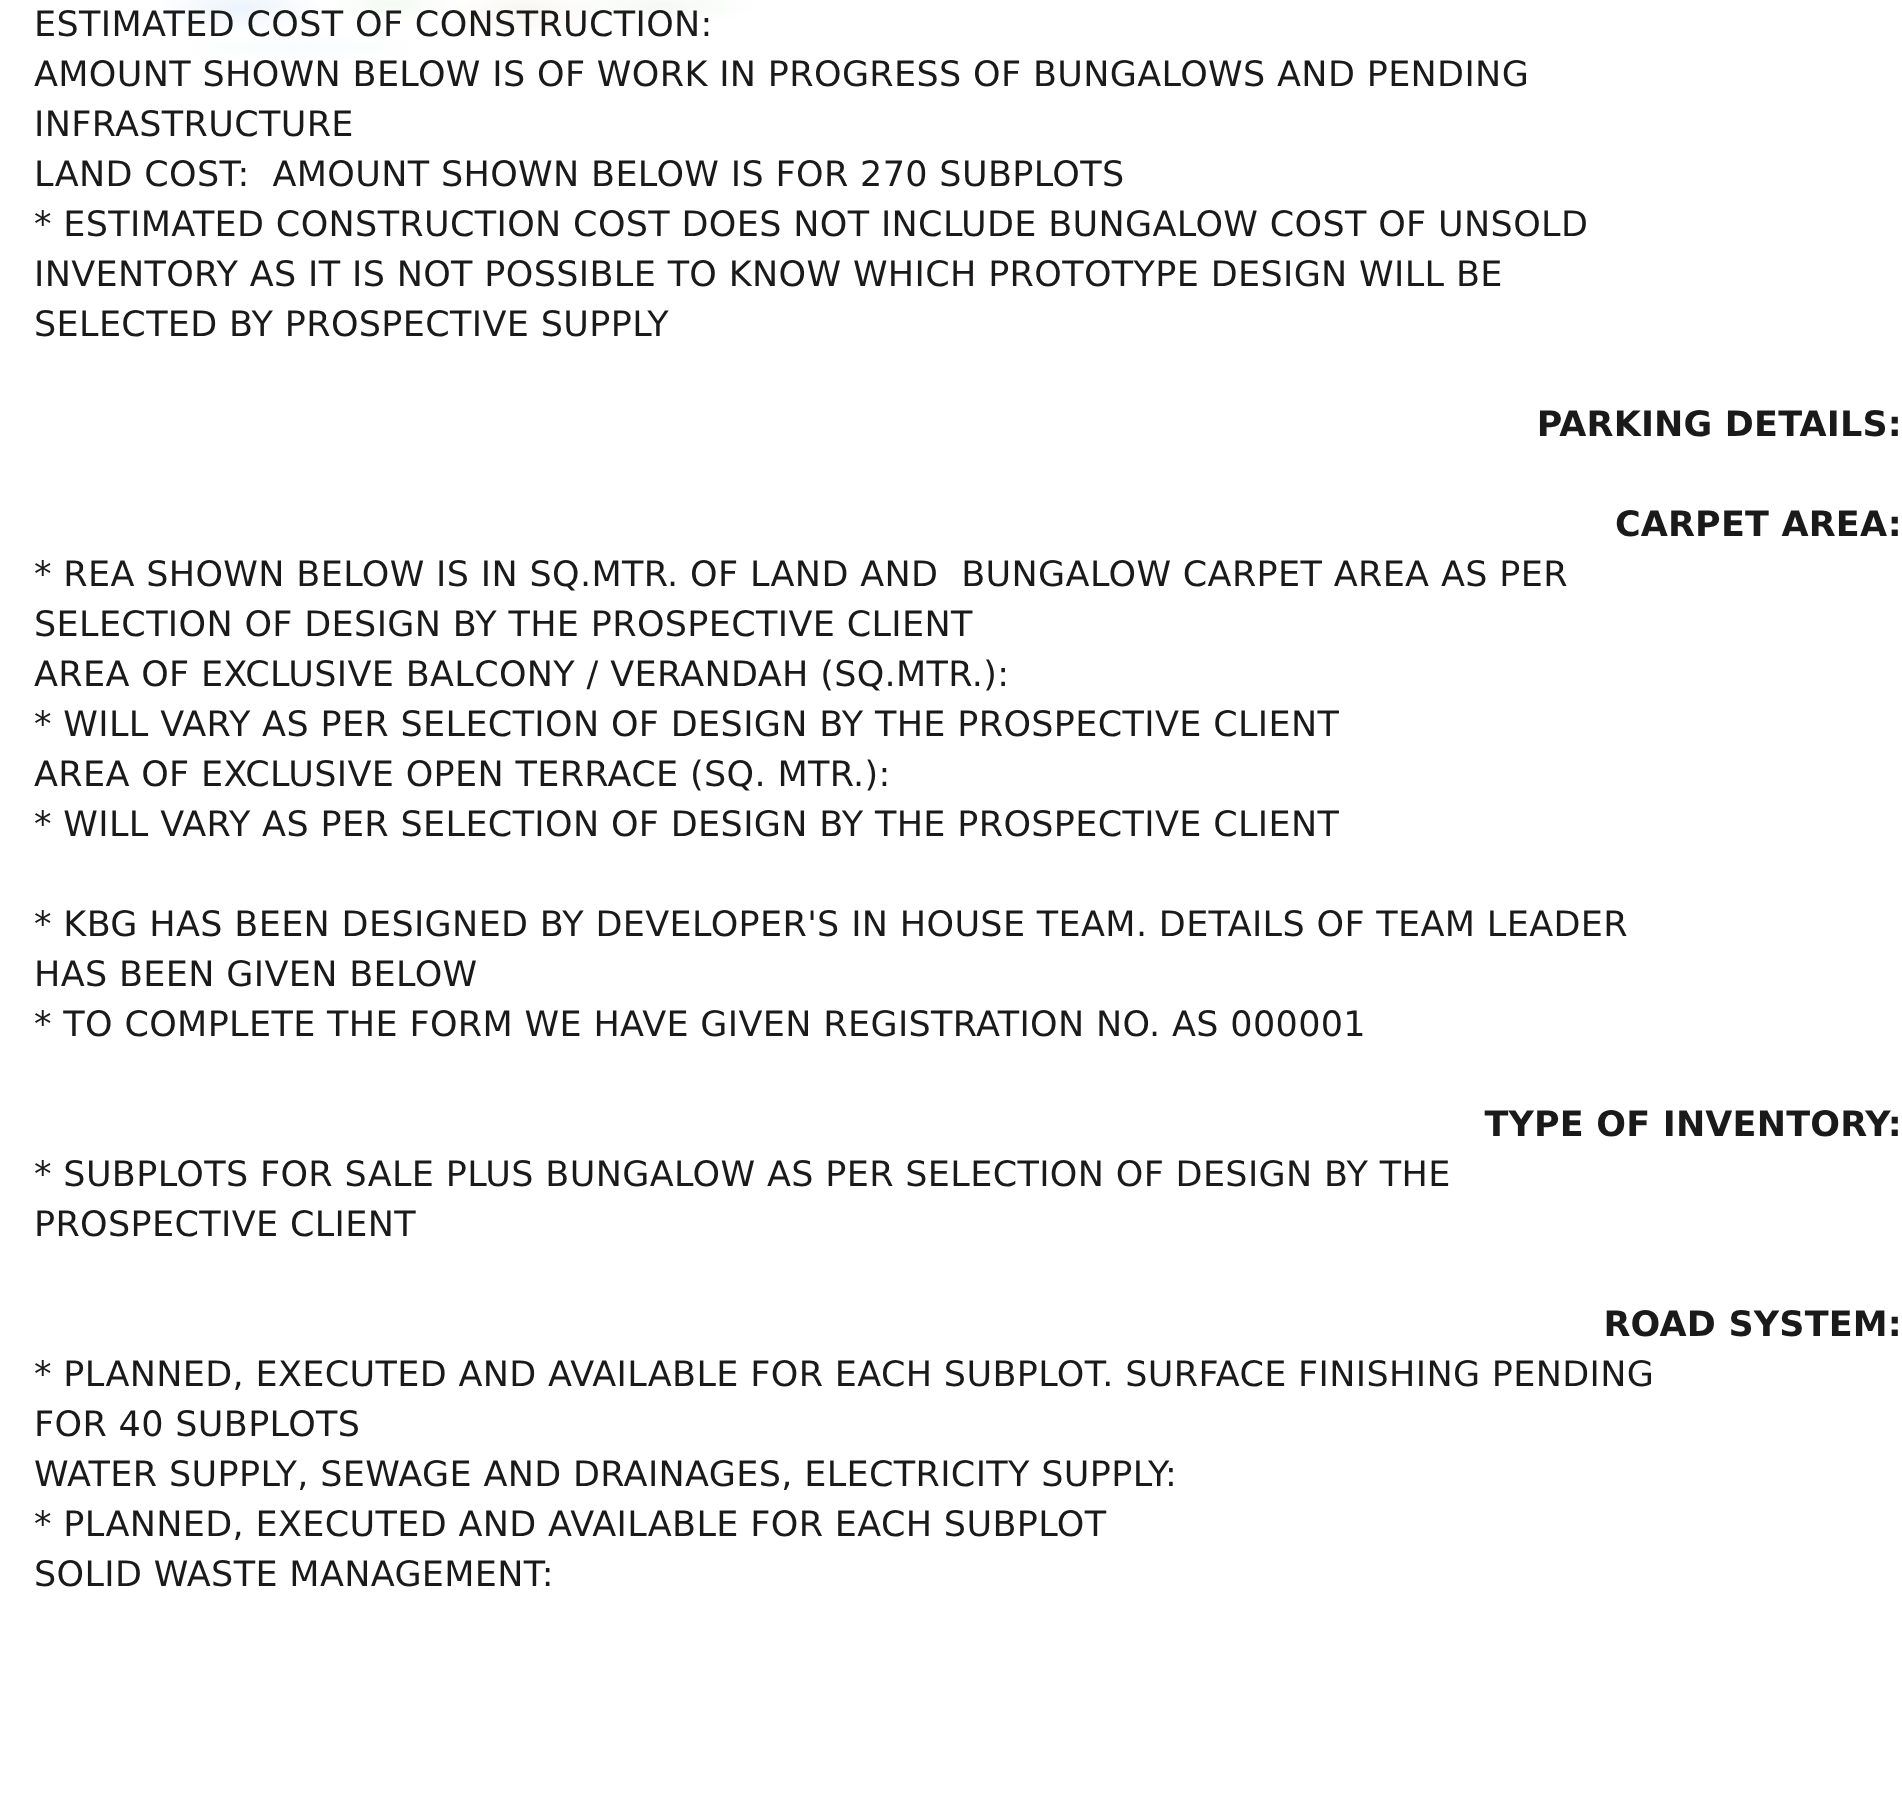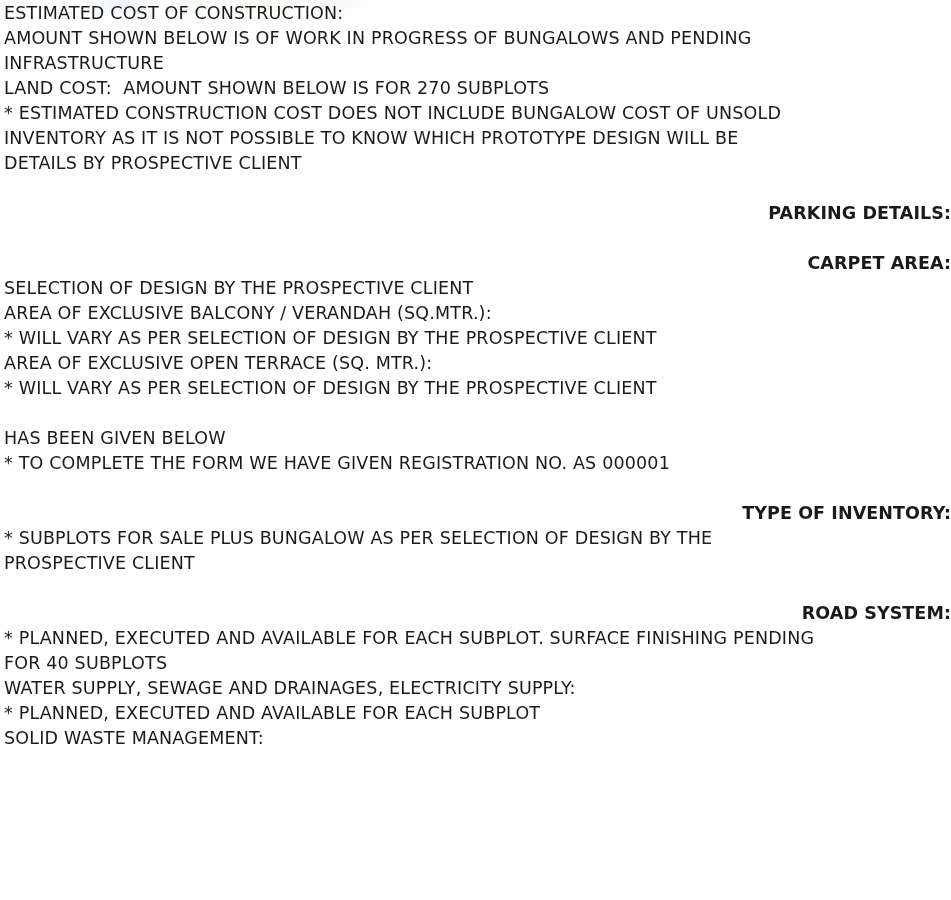--- a/index.html
+++ b/index.html
@@ -31,20 +31,21 @@
       radial-gradient(ellipse 48px 14px at 196px 2px, rgba(190,225,180,0.50), rgba(255,255,255,0) 72%),
       radial-gradient(ellipse 52px 16px at 262px 6px, rgba(205,190,150,0.45), rgba(255,255,255,0) 72%),
       radial-gradient(ellipse 70px 14px at 330px 3px, rgba(175,210,175,0.40), rgba(255,255,255,0) 74%),
       radial-gradient(ellipse 90px 10px at 150px 24px, rgba(215,225,235,0.40), rgba(255,255,255,0) 78%);
   }
 
   #doc {
     position: relative;
     padding: 1px 0 0 4px;
     box-sizing: border-box;
+    margin-left: 13px;
   }
 
   .line {
     font-size: 17.5px;
     line-height: 25px;
     letter-spacing: 0.01em;
     white-space: pre;
     font-weight: 400;
   }
   .line.heading {
@@ -62,31 +63,33 @@
 <div id="scan-artifact"></div>
 
 <div id="doc">
   <div id="lines-container">
       <div class="line">ESTIMATED COST OF CONSTRUCTION:</div>
       <div class="line">AMOUNT SHOWN BELOW IS OF WORK IN PROGRESS OF BUNGALOWS AND PENDING</div>
       <div class="line">INFRASTRUCTURE</div>
       <div class="line">LAND COST:  AMOUNT SHOWN BELOW IS FOR 270 SUBPLOTS</div>
       <div class="line">* ESTIMATED CONSTRUCTION COST DOES NOT INCLUDE BUNGALOW COST OF UNSOLD</div>
       <div class="line">INVENTORY AS IT IS NOT POSSIBLE TO KNOW WHICH PROTOTYPE DESIGN WILL BE</div>
-      <div class="line">DETAILS BY PROSPECTIVE CLIENT</div>
+      <div class="line">SELECTED BY PROSPECTIVE SUPPLY</div>
       <div class="line spacer"></div>
       <div class="line heading">PARKING DETAILS:</div>
       <div class="line spacer"></div>
       <div class="line heading">CARPET AREA:</div>
+      <div class="line">* REA SHOWN BELOW IS IN SQ.MTR. OF LAND AND  BUNGALOW CARPET AREA AS PER</div>
       <div class="line">SELECTION OF DESIGN BY THE PROSPECTIVE CLIENT</div>
       <div class="line">AREA OF EXCLUSIVE BALCONY / VERANDAH (SQ.MTR.):</div>
       <div class="line">* WILL VARY AS PER SELECTION OF DESIGN BY THE PROSPECTIVE CLIENT</div>
       <div class="line">AREA OF EXCLUSIVE OPEN TERRACE (SQ. MTR.):</div>
       <div class="line">* WILL VARY AS PER SELECTION OF DESIGN BY THE PROSPECTIVE CLIENT</div>
       <div class="line spacer"></div>
+      <div class="line">* KBG HAS BEEN DESIGNED BY DEVELOPER'S IN HOUSE TEAM. DETAILS OF TEAM LEADER</div>
       <div class="line">HAS BEEN GIVEN BELOW</div>
       <div class="line">* TO COMPLETE THE FORM WE HAVE GIVEN REGISTRATION NO. AS 000001</div>
       <div class="line spacer"></div>
       <div class="line heading">TYPE OF INVENTORY:</div>
       <div class="line">* SUBPLOTS FOR SALE PLUS BUNGALOW AS PER SELECTION OF DESIGN BY THE</div>
       <div class="line">PROSPECTIVE CLIENT</div>
       <div class="line spacer"></div>
       <div class="line heading">ROAD SYSTEM:</div>
       <div class="line">* PLANNED, EXECUTED AND AVAILABLE FOR EACH SUBPLOT. SURFACE FINISHING PENDING</div>
       <div class="line">FOR 40 SUBPLOTS</div>

